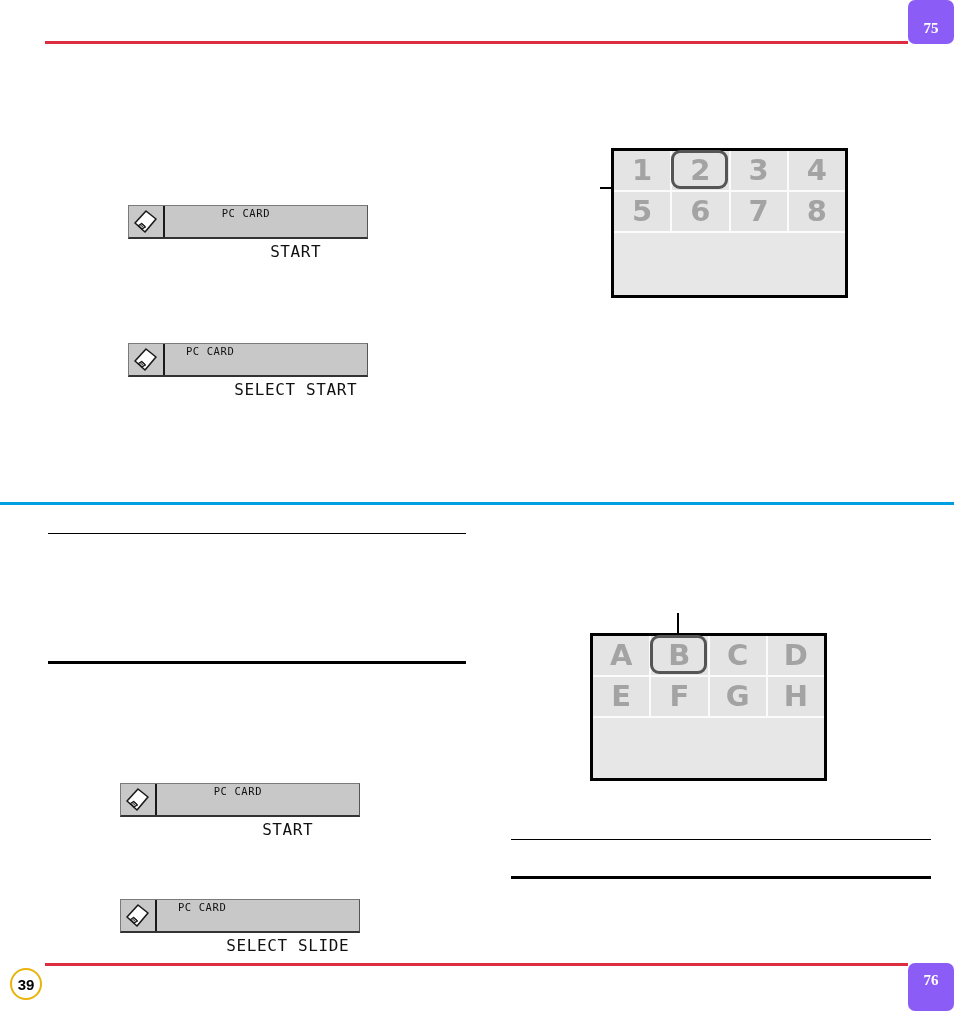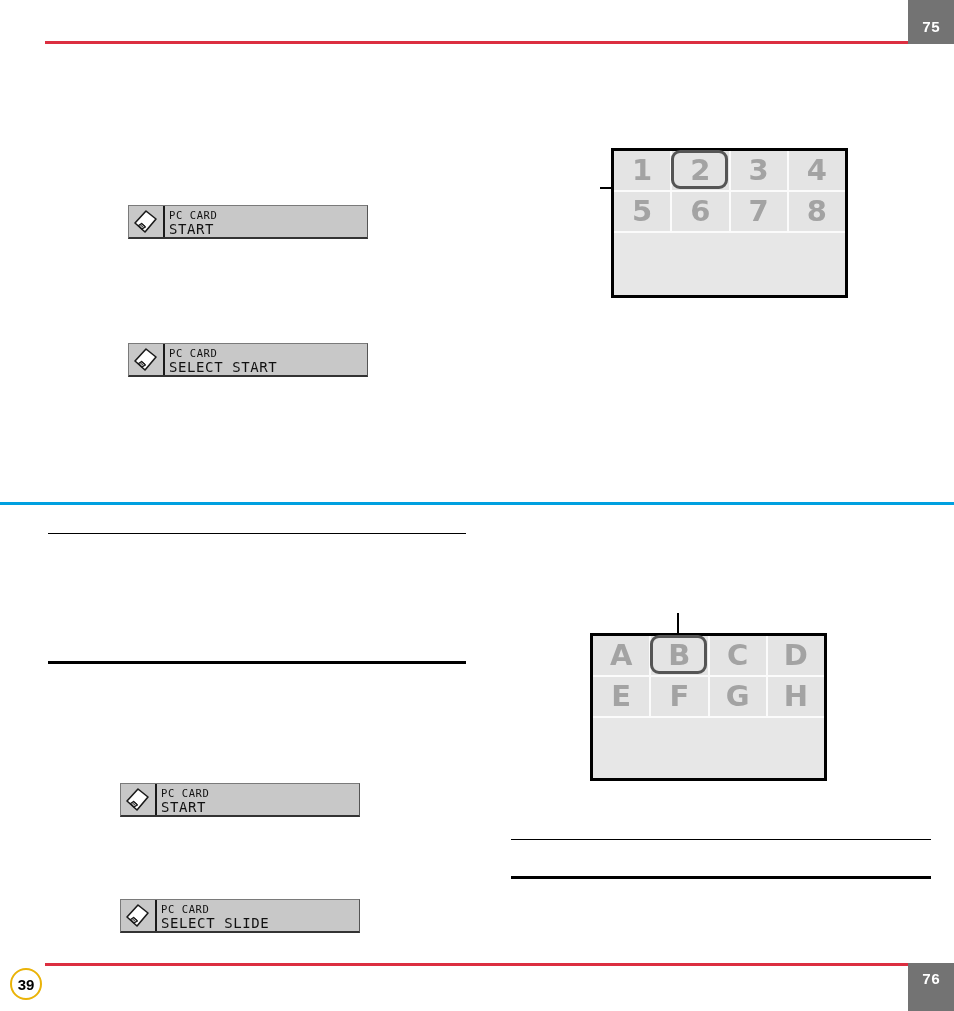--- a/index.html
+++ b/index.html
@@ -14,27 +14,28 @@
     position: relative;
     width: 954px;
     height: 1011px;
     background: #ffffff;
     overflow: hidden;
   }
 
   
   .corner-block {
     position: absolute;
-    background: #737373;
+    background: #8b5cf6;
     color: #ffffff;
-    font-family: Liberation Mono, monospace;
+    font-family: Liberation Serif, serif;
     font-weight: bold;
     font-size: 15px;
     text-align: center;
     line-height: 1;
+    border-radius: 7px;
   }
   #header-block {
     left: 908px;
     top: 0px;
     width: 46px;
     height: 44px;
   }
   #header-block .num {
     position: absolute;
     left: 0;
@@ -125,32 +126,31 @@
   .osd-icon-box {
     width: 34px;
     flex: 0 0 34px;
     background: #c8c8c8;
     border-right: 2px solid #1a1a1a;
     position: relative;
   }
   .osd-icon-box svg { display: block; }
   .osd-text {
     flex: 1 1 auto;
-    padding-left: 4px;
-    display: flex;
-    flex-direction: column;
+    padding-left: 11px;
+    display: flex;
     justify-content: center;
     font-family: "DejaVu Sans Mono", monospace;
     font-size: 11.5px;
     letter-spacing: 0.6px;
     color: #111111;
     line-height: 14px;
   }
   .osd-line1 { font-size: 10.5px; }
-  .osd-line2 { font-size: 14px; }
+  .osd-line2 { font-size: 16px; margin-top: 39px; }
 
   #osd-1 { left: 128px; top: 205px; width: 240px; }
   #osd-2 { left: 128px; top: 343px; width: 240px; }
   #osd-3 { left: 120px; top: 783px; width: 240px; }
   #osd-4 { left: 120px; top: 899px; width: 240px; }
 
   
   .grid-panel {
     position: absolute;
     background: #e7e7e7;

